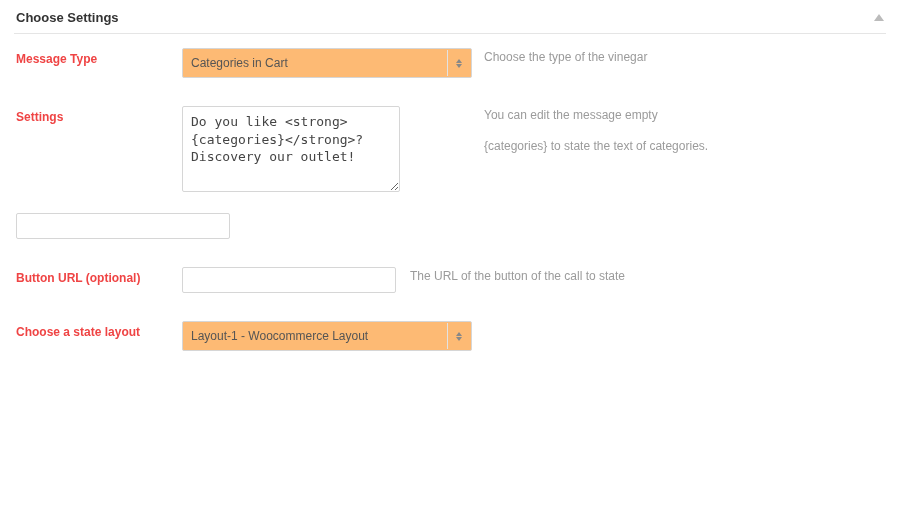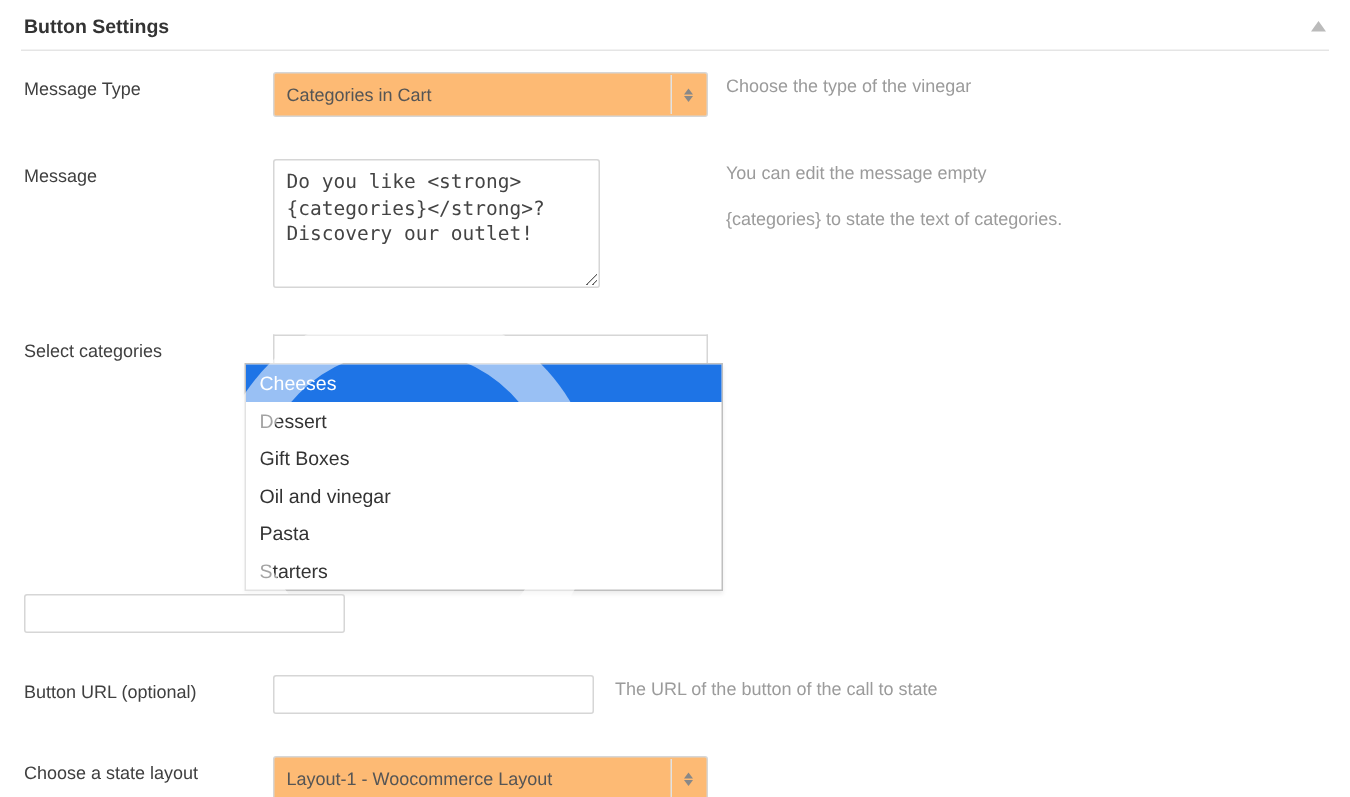--- a/index.html
+++ b/index.html
@@ -1,21 +1,21 @@
 <!DOCTYPE html>
 <html><head>
 <meta charset="utf-8">
 <style>
   html,body{margin:0;padding:0;font-family:"Helvetica Neue",Arial,sans-serif;font-size:13px;color:#333;background:#fff}
   .wrap{width:900px;box-sizing:border-box;padding:0 14px 20px 14px}
   .panel-header{display:flex;align-items:center;justify-content:space-between;padding:10px 2px 8px 2px;border-bottom:1px solid #e5e5e5}
   .panel-title{font-weight:600;font-size:13px;color:#333}
   .collapse-tri{width:0;height:0;border-left:5px solid transparent;border-right:5px solid transparent;border-bottom:7px solid #bbb}
   .form-row{display:flex;align-items:flex-start;padding:14px 2px}
-  .form-label{flex:0 0 166px;font-weight:400;font-size:12px;color:#404040;padding-top:4px}
+  .form-label{flex:0 0 166px;font-weight:700;font-size:12px;color:#ef4444;padding-top:4px}
   .form-field{flex:0 0 290px;position:relative}
   .form-help{flex:1;padding-left:12px;color:#9b9b9b;font-size:12px;line-height:1.6}
   .select-box{position:relative;border:1px solid #d6d6d6;border-radius:2px;height:28px;display:flex;align-items:center;padding:0 30px 0 8px;background:#fdba74;color:#555;font-size:12px}
   .select-arrows{position:absolute;right:1px;top:1px;bottom:1px;width:22px;border-left:1px solid #e2e2e2;display:flex;flex-direction:column;align-items:center;justify-content:center;gap:1px}
   .arr-up{width:0;height:0;border-left:3px solid transparent;border-right:3px solid transparent;border-bottom:4px solid #888}
   .arr-down{width:0;height:0;border-left:3px solid transparent;border-right:3px solid transparent;border-top:4px solid #888}
   .textarea{width:200px;height:72px;border:1px solid #d6d6d6;border-radius:2px;padding:6px 8px;font-size:13px;color:#444;line-height:1.35;resize:both;overflow:auto;background:#fff}
   .help-stack p{margin:0 0 12px 0}
   .cat-row .form-field{flex:0 0 290px}
   .multiselect-shell{height:18px;border:1px solid #d6d6d6;border-bottom:none;background:#fff}
@@ -25,65 +25,49 @@
   .spotlight{position:absolute;top:-18px;left:-40px;width:200px;height:200px;border-radius:50%;pointer-events:none;box-shadow:0 0 0 9999px rgba(255,255,255,0);background:radial-gradient(circle,rgba(255,255,255,0) 60%,rgba(255,255,255,0) 100%);border:28px solid rgba(255,255,255,0.55)}
   .text-input{width:200px;height:24px;border:1px solid #d6d6d6;border-radius:2px;padding:0 6px;font-size:12px;color:#444;background:#fff}
   .layout-row .form-field{flex:0 0 290px}
 </style>
 </head>
 <body>
 
 <div class="wrap">
 
   <div class="panel-header">
-    <div class="panel-title">Button Settings</div>
+    <div class="panel-title">Choose Settings</div>
     <div class="collapse-tri"></div>
   </div>
 
   <div class="form-row">
     <div class="form-label">Message Type</div>
     <div class="form-field">
       <div class="select-box">
         <span>Categories in Cart</span>
         <div class="select-arrows">
           <span class="arr-up"></span>
             <span class="arr-down"></span>
         </div>
       </div>
     </div>
     <div class="form-help">Choose the type of the vinegar</div>
   </div>
 
   <div class="form-row">
-    <div class="form-label">Message</div>
+    <div class="form-label">Settings</div>
     <div class="form-field">
       <textarea class="textarea" style="">Do you like &lt;strong&gt;{categories}&lt;/strong&gt;? Discovery our outlet!</textarea>
     </div>
     <div class="form-help help-stack">
       <p>You can edit the message empty</p>
       <p>{categories} to state the text of categories.</p>
     </div>
   </div>
 
-  <div class="form-row cat-row" style="padding-bottom:150px">
-    <div class="form-label">Select categories</div>
-    <div class="form-field" style="position:relative">
-      <div class="multiselect-shell"></div>
-      <div class="dropdown" id="cat-dropdown">
-          <div class="opt selected">Cheeses</div>
-          <div class="opt">Dessert</div>
-          <div class="opt">Gift Boxes</div>
-          <div class="opt">Oil and vinegar</div>
-          <div class="opt">Pasta</div>
-          <div class="opt">Starters</div>
-        </div>
-      <div class="spotlight"></div>
-    </div>
-    <div class="form-help"></div>
-  </div>
 
   <div class="form-row" style="padding-top:4px">
     <div class="form-field" style="flex:0 0 216px">
       <input class="text-input" value="" style="">
     </div>
   </div>
 
   <div class="form-row">
     <div class="form-label">Button URL (optional)</div>
     <div class="form-field" style="flex:0 0 216px">

